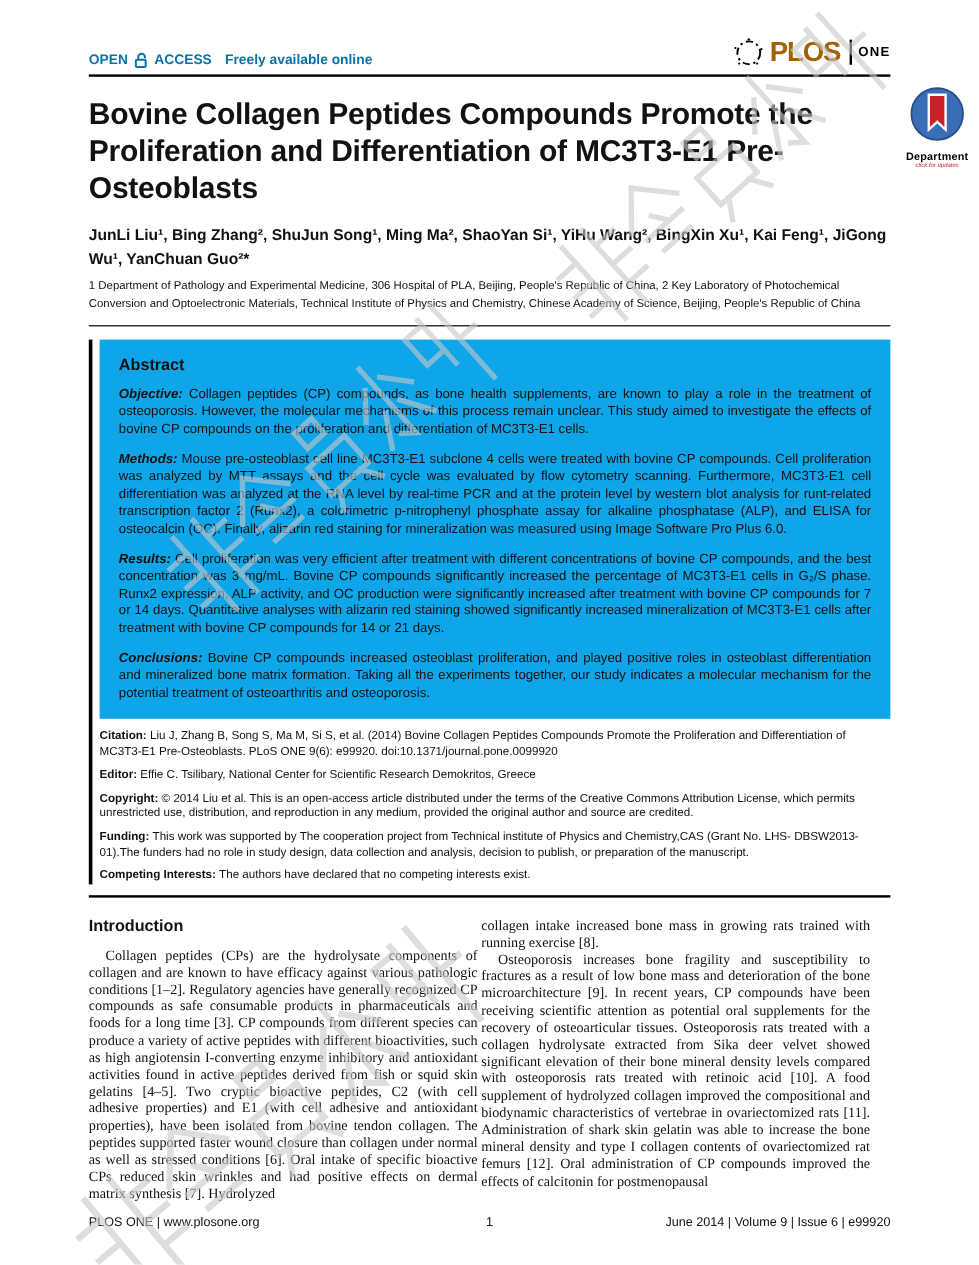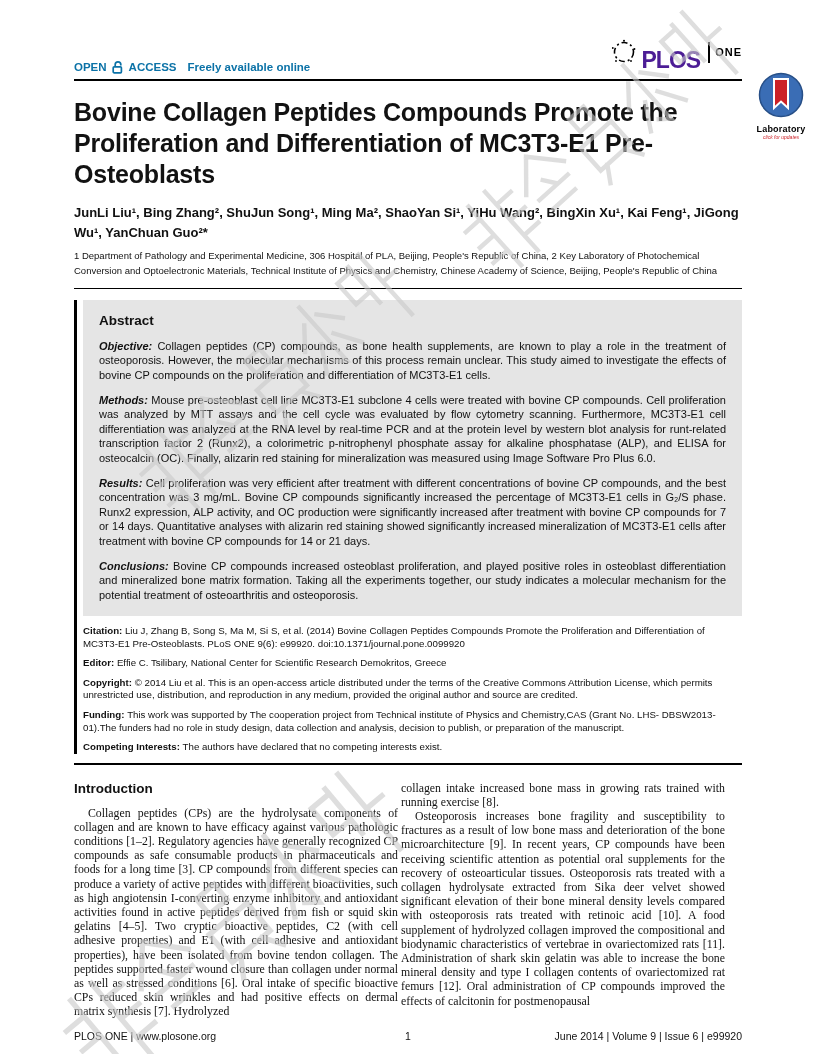--- a/index.html
+++ b/index.html
@@ -5,36 +5,36 @@
   html,body{margin:0;padding:0;background:#ffffff;}
   body{width:816px;height:1054px;font-family:"Liberation Sans",sans-serif;color:#111;}
   .page{position:relative;width:816px;height:1054px;overflow:hidden;background:#fff;}
   .content{position:absolute;left:74px;top:0;width:668px;z-index:1;}
 
   
   .hdr{display:flex;justify-content:space-between;align-items:flex-end;margin-top:30px;gap:12px;}
   .oa{display:flex;align-items:center;gap:4px;color:#0b72a7;font-weight:bold;font-size:11.5px;}
   .oa .freely{margin-left:7px;}
   .plos{display:flex;align-items:center;gap:5px;}
-  .plos-text{font-size:23px;font-weight:800;letter-spacing:-1px;color:#4c1d95;margin-top:17px;}
+  .plos-text{font-size:23px;font-weight:800;letter-spacing:-1px;color:#a16207;}
   .plos-div{width:2px;height:21px;background:#000;margin-left:3px;}
   .plos-one{font-size:11px;font-weight:bold;letter-spacing:1px;color:#000;}
   hr{border:none;margin:0;}
   .rule-2{border-top:2px solid #000;margin-top:5px;}
   .rule-1{border-top:1px solid #000;margin-top:10px;}
   .rule-b{border-top:2px solid #000;margin-top:9px;}
 
   
   .title{font-size:25px;line-height:1.23;font-weight:700;width:650px;margin:16px 0 0 0;letter-spacing:-0.2px;color:#121212;}
   .authors{margin-top:14px;font-size:13px;font-weight:bold;line-height:1.5;width:668px;}
   .affil{margin-top:7px;font-size:9.5px;line-height:1.5;}
 
   
   .absmeta{border-left:3px solid #000;margin-top:11px;padding-left:6px;}
-  .absbox{background:#e5e5e5;padding:11px 16px 14px 16px;}
+  .absbox{background:#0ea5e9;padding:11px 16px 14px 16px;}
   .abs-h{font-size:13.5px;font-weight:bold;margin:2px 0 0 0;}
   .abs-p{font-size:11px;line-height:1.31;text-align:justify;margin:11px 0 0 0;}
   .meta{margin-top:9px;}
   .meta p{font-size:9.7px;line-height:1.32;margin:6.5px 0 0 0;}
 
   
   .cols{display:flex;gap:3px;margin-top:16px;}
   .col{width:324px;}
   .intro-h{font-size:13.5px;font-weight:bold;margin:0 0 10px 0;font-family:"Liberation Sans",sans-serif;}
   .body-p{font-family:"Liberation Serif",serif;font-size:11.8px;line-height:14.2px;text-align:justify;margin:0;}
@@ -89,21 +89,21 @@
         <use href="#wm-glyphs"></use>
       </svg>
     </div>
 
   <div class="crossmark">
     <svg width="46" height="46" viewBox="0 0 46 46">
       <circle cx="23" cy="23" r="21.5" fill="#3a6db5"></circle>
       <circle cx="23" cy="23" r="21.5" fill="none" stroke="#274f87" stroke-width="1.5"></circle>
       <path d="M16,7 h14 v29 l-7,-6.5 l-7,6.5 z" fill="#cc2127" stroke="#ffffff" stroke-width="2"></path>
     </svg>
-    <div class="cm-title">Laboratory</div>
+    <div class="cm-title">Department</div>
     <div class="cm-sub">click for updates</div>
   </div>
 
   <div class="content">
 
     <div class="hdr">
       <div class="oa">
         <span>OPEN</span>
         <svg width="14" height="14" viewBox="0 0 14 14">
           <path d="M4.2,7 V4.6 a2.8,2.8 0 0 1 5.6,0 V5.6" fill="none" stroke="#0b72a7" stroke-width="1.7"></path>

